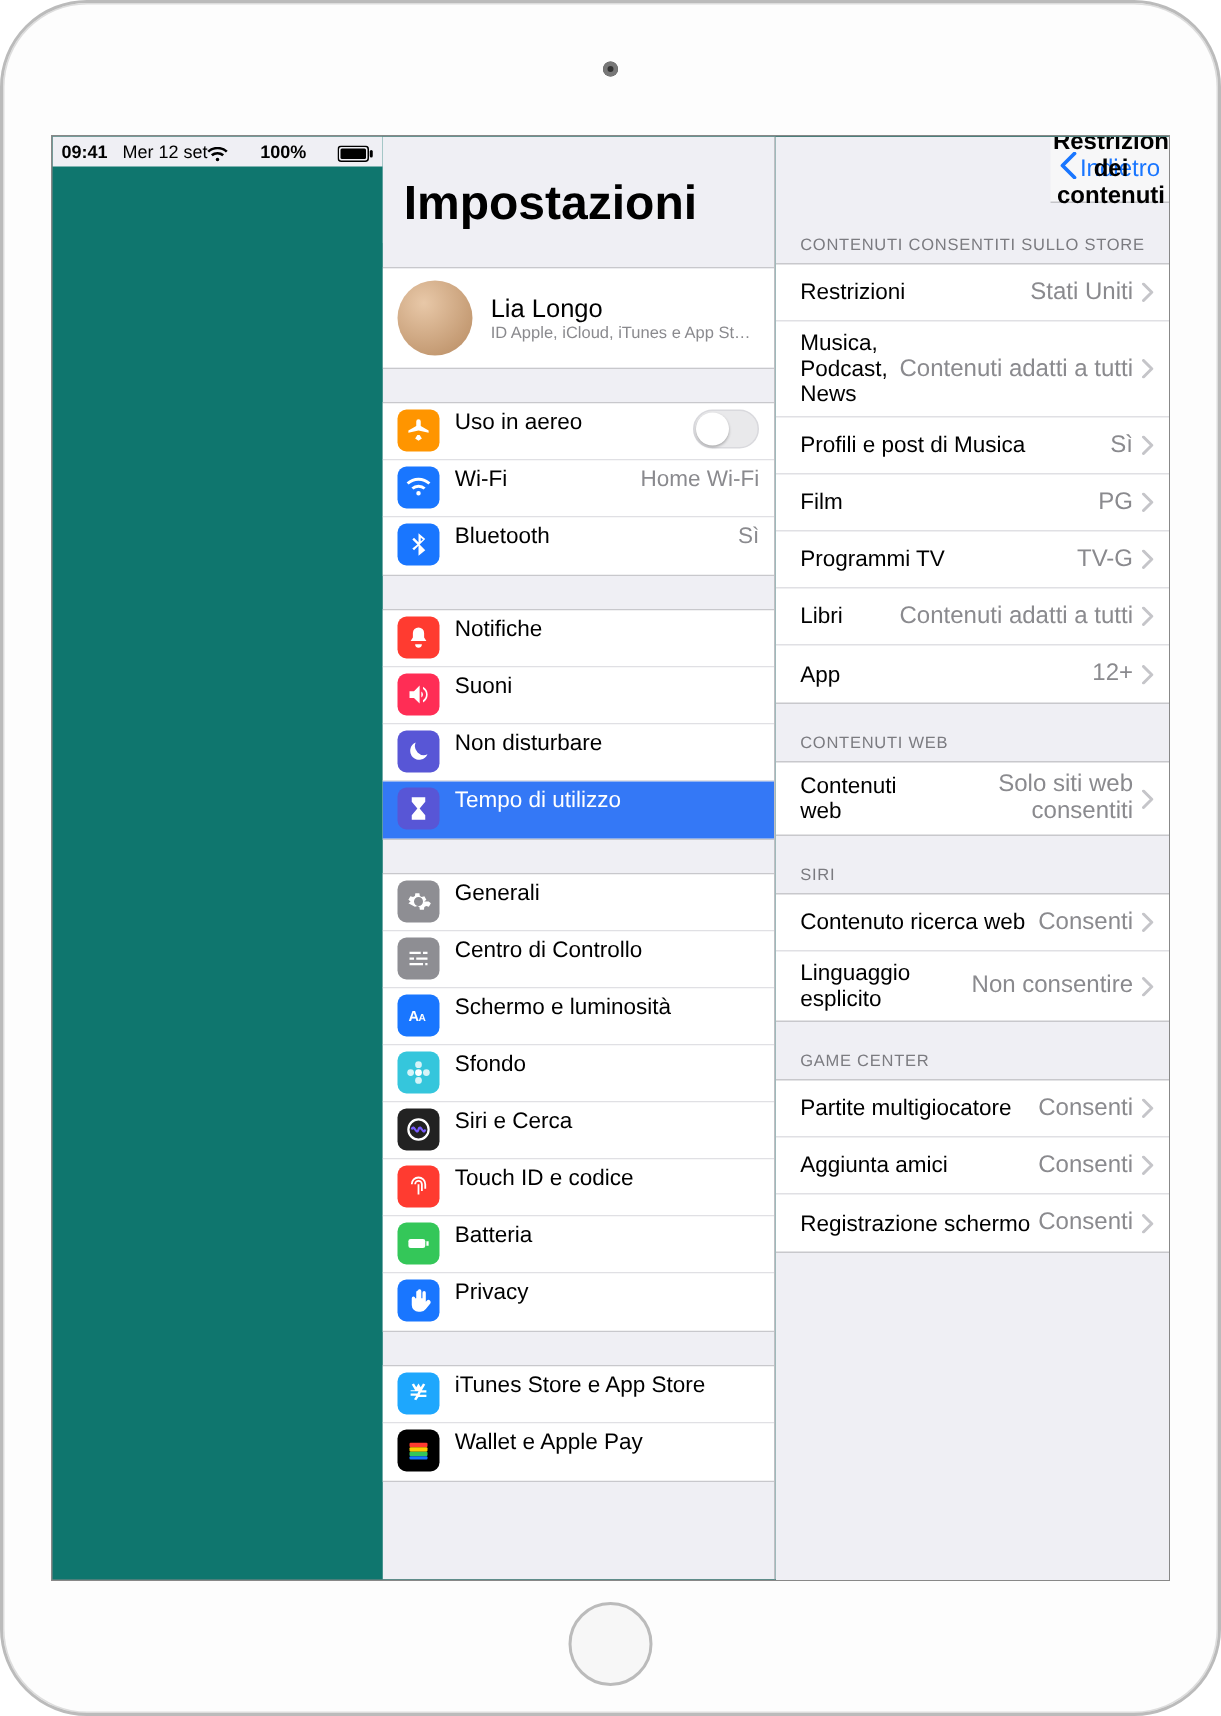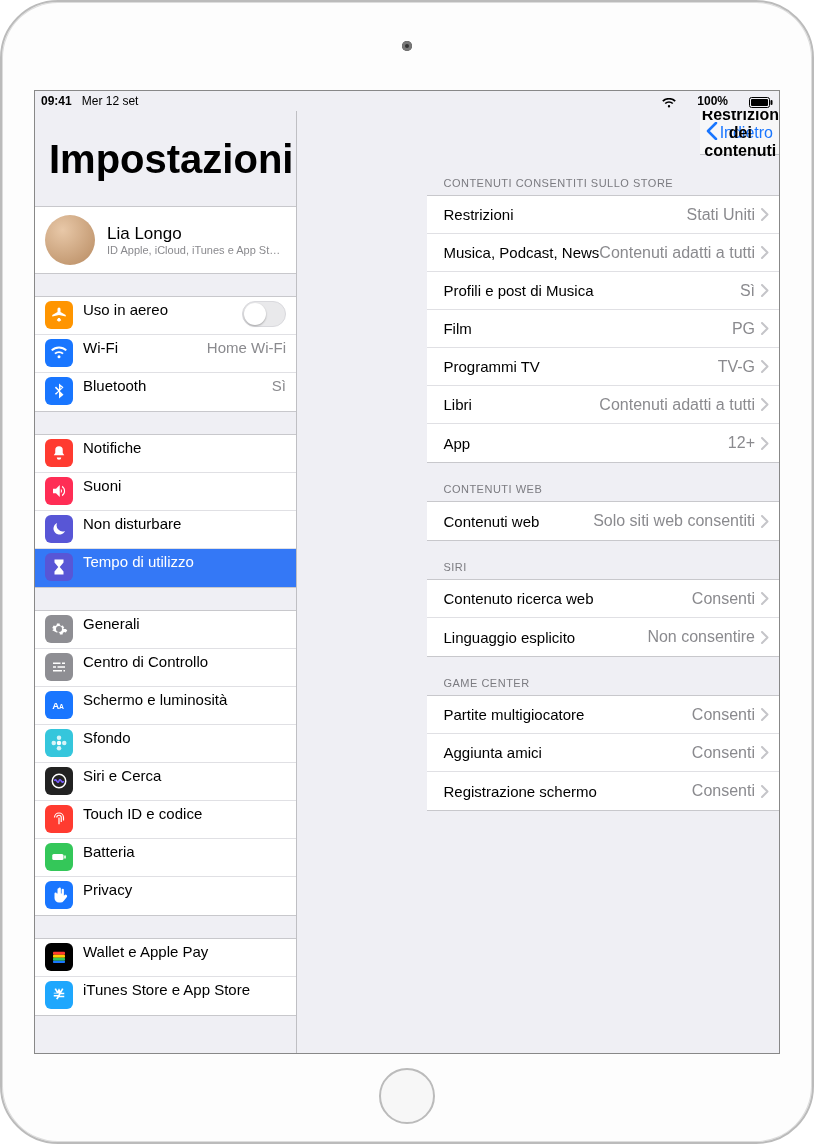--- a/index.html
+++ b/index.html
@@ -11,38 +11,38 @@
     overflow: hidden;
   }
   .bezel-top { height: 88px; display:flex; align-items:center; justify-content:center; }
   .camera { width:10px; height:10px; background:#333; border-radius:50%; box-shadow: 0 0 0 3px #777 inset; }
   .home-button {
     position:absolute; bottom:18px; left:50%; transform:translateX(-50%);
     width:56px; height:56px; border:2px solid #bbb; border-radius:50%; background:#f7f7f7;
   }
   .screen {
     position:absolute; top:88px; bottom:88px; left:32px; right:32px;
-    border:1px solid #888; background:#0f766e; display:flex; flex-direction:column;
+    border:1px solid #888; background:#0f766e; display:flex; flex-direction:row;
     overflow:hidden;
   }
   
   .status-bar {
     height:20px; font-size:12px; font-weight:600; color:#000;
     display:flex; align-items:center; justify-content:space-between;
     padding:0 6px; background:#efeff4;
   }
   .status-right { display:flex; align-items:flex-end; gap:21px; }
   .wifi-status-icon svg, .battery-icon svg { display:block; }
   
   .split { flex:1; display:flex; overflow:hidden; }
   .sidebar { width:262px; border-right:1px solid #bfbfc3; background:#efeff4; display:flex; flex-direction:column; overflow-y:auto; }
   .detail { flex:1; background:#efeff4; display:flex; flex-direction:column; overflow-y:auto;align-items:flex-end; }
   
   .sidebar-header {
-    padding: 26px 14px 8px 14px; font-size:40px; font-weight:700; color:#000; background:#efeff4;
+    padding: 26px 14px 8px 14px; font-size:32px; font-weight:700; color:#000; background:#efeff4;
   }
   .group { background:#fff; border-top:1px solid #c8c8cc; border-bottom:1px solid #c8c8cc; margin-bottom:22px; }
   .group.no-top-margin { margin-top:16px; }
   .row {
     display:flex; align-items:flex-start; min-height:38px; padding:4px 10px;
     border-bottom:1px solid #e0e0e4; position:relative; background:#fff;
   }
   .row:last-child { border-bottom:none; }
   .row .icon-box {
     width:28px; height:28px; border-radius:6px; margin-right:10px; flex:0 0 28px;
@@ -283,37 +283,37 @@
                 <div class="icon-box" style="background: rgb(25, 118, 255);">
                   <svg width="18" height="18" viewBox="0 0 24 24">
                     <path fill="#fff" d="M13 2a1.5 1.5 0 0 1 1.5 1.5V10h1V5a1.5 1.5 0 1 1 3 0v8l1-1a2 2 0 0 1 3 2.6l-4 5A6 6 0 0 1 13 22h-1a6 6 0 0 1-6-6v-6a1.5 1.5 0 1 1 3 0V10h1V4.5A1.5 1.5 0 0 1 11.5 3 1.5 1.5 0 0 1 13 2z"></path>
                   </svg>
                 </div>
                 <div class="label">Privacy</div>
               </div>
             </div>
             <div class="group">
               <div class="row">
+                <div class="icon-box" style="background: rgb(30, 167, 253);">
+                  <svg width="18" height="18" viewBox="0 0 24 24">
+                    <path fill="#fff" d="M12 3l2 3.5L16 3l2 1-3 5h4v2h-5l-1 2h6v2h-7l-2 3-2-1 2-3H5v-2h6l1-2H5V9h4L6 4l2-1 2 3.5L12 3z"></path>
+                  </svg>
+                </div>
+                <div class="label">iTunes Store e App Store</div>
+              </div>
+              <div class="row">
                 <div class="icon-box" style="background: rgb(0, 0, 0);">
                   <svg width="18" height="18" viewBox="0 0 24 24">
                     <rect x="4" y="5" width="16" height="4" rx="1" fill="#ff3b30"></rect>
                     <rect x="4" y="9" width="16" height="4" rx="1" fill="#ffcc00"></rect>
                     <rect x="4" y="13" width="16" height="4" rx="1" fill="#34c759"></rect>
                     <rect x="4" y="17" width="16" height="3" rx="1" fill="#1976ff"></rect>
                   </svg>
                 </div>
                 <div class="label">Wallet e Apple Pay</div>
-              </div>
-              <div class="row">
-                <div class="icon-box" style="background: rgb(30, 167, 253);">
-                  <svg width="18" height="18" viewBox="0 0 24 24">
-                    <path fill="#fff" d="M12 3l2 3.5L16 3l2 1-3 5h4v2h-5l-1 2h6v2h-7l-2 3-2-1 2-3H5v-2h6l1-2H5V9h4L6 4l2-1 2 3.5L12 3z"></path>
-                  </svg>
-                </div>
-                <div class="label">iTunes Store e App Store</div>
               </div>
             </div>
           </div>
       </div>
 
       <div class="detail">
         <div class="nav-bar">
           <div class="nav-back">
             <span>
               <svg width="12" height="18" viewBox="0 0 12 18">

